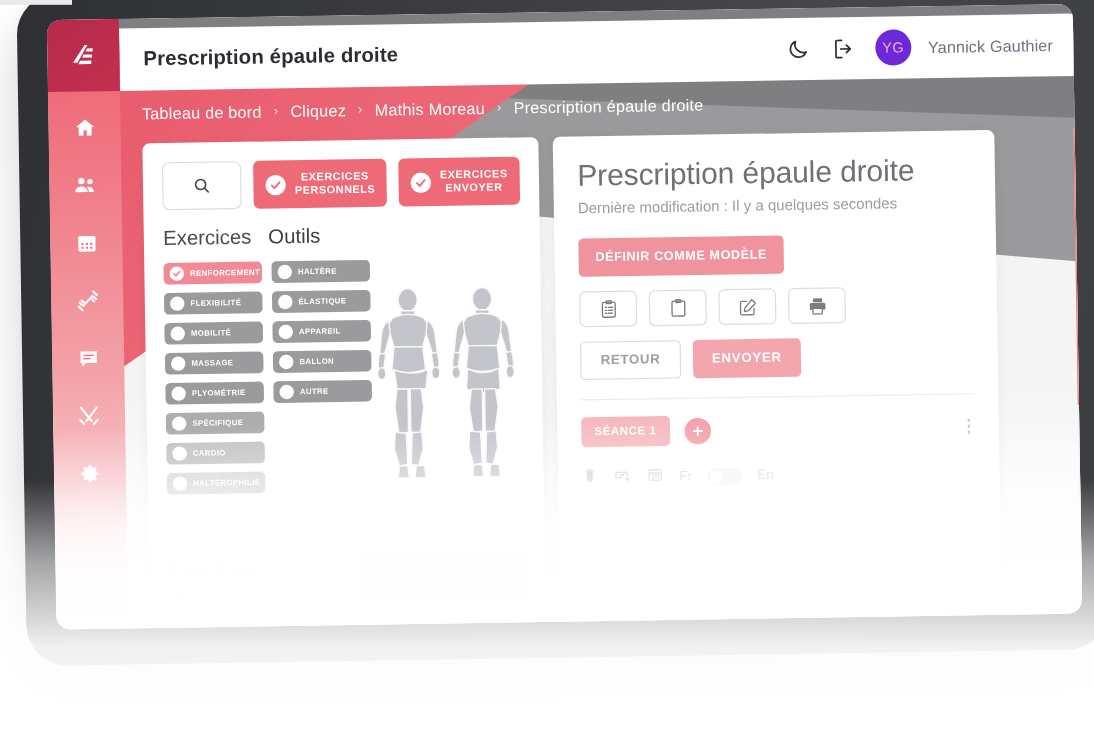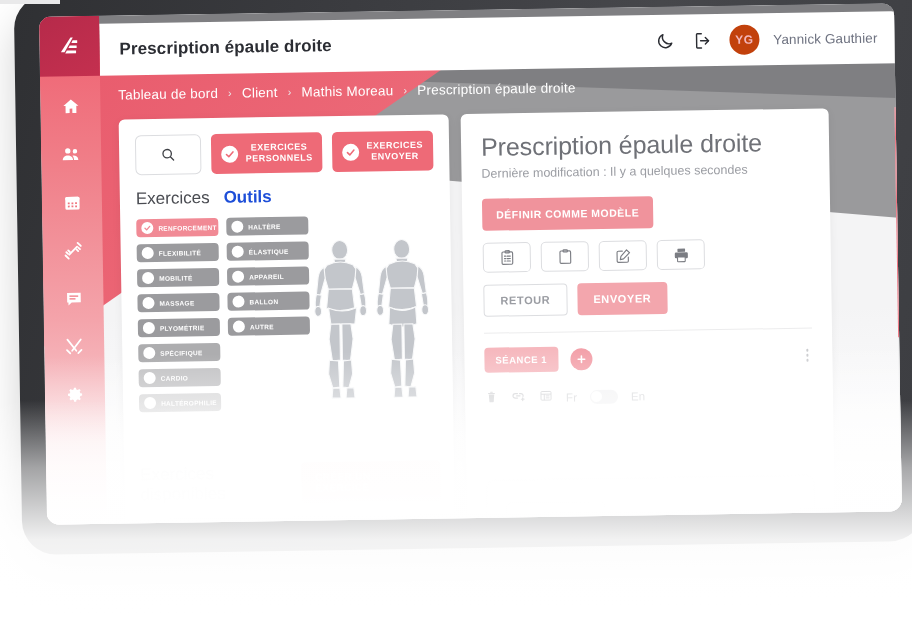--- a/index.html
+++ b/index.html
@@ -65,22 +65,22 @@
     display:flex; align-items:center;
     z-index: 6;
   }
   .topbar-title {
     margin-left:20px; font-size:17px; font-weight:700; color:#2b2d33; letter-spacing:0.1px;
   }
   .topbar-right { margin-left:auto; display:flex; align-items:center; gap:14px; padding-right:22px; }
   .icon-btn { width:24px; height:24px; display:flex; align-items:center; justify-content:center; cursor:pointer; }
   .avatar {
     width:30px; height:30px; border-radius:50%;
-    background:#c2410c; color:#f3b6bb;
-    font-size:12px; font-weight:700;
+    background:#6d28d9; color:#f3b6bb;
+    font-size:12px; font-weight:400;
     display:flex; align-items:center; justify-content:center;
     letter-spacing:0.4px;
   }
   .username { font-size:13.5px; color:#6e7280; letter-spacing:0.1px; }
 
   
   .sidebar {
     position:absolute; left:0; top:0; width:60px; height:520px;
     background: linear-gradient(180deg,#ef5f6f 0%, #f07e88 28%, #f4a3aa 58%, #f8cdd1 82%, #fbe6e8 100%);
     z-index: 7;
@@ -124,21 +124,21 @@
     display:flex; align-items:center; gap:7px; padding:0 10px; cursor:pointer;
   }
   .pill-btn .chk {
     width:17px; height:17px; border-radius:50%; background:#fff; flex:0 0 17px;
     display:flex; align-items:center; justify-content:center;
   }
   .pill-label { font-size:9px; font-weight:700; line-height:11px; letter-spacing:0.5px; text-align:center; }
 
   .tabs-row { display:flex; gap:14px; margin-top:14px; }
   .tab { font-size:17px; font-weight:500; color:#4a4c52; cursor:pointer; }
-  .tab.inactive { color:#1d4ed8;font-weight:bold; }
+  .tab.inactive { color:#404040; }
 
   .chips-wrap { display:flex; gap:8px; margin-top:10px; }
   .chip-col { display:flex; flex-direction:column; gap:7px; }
   .chip {
     height:18px; width:82px; border-radius:4px; background:#9b9b9e;
     display:flex; align-items:center; gap:5px; padding:0 5px; cursor:pointer;
   }
   .chip.active { background:#f18a95; }
   .chip .dot { width:12px; height:12px; border-radius:50%; background:#fff; flex:0 0 12px;
                display:flex; align-items:center; justify-content:center; }
@@ -329,21 +329,21 @@
                 <path d="M12 8.2a3.8 3.8 0 1 0 0 7.6 3.8 3.8 0 0 0 0-7.6zm0 5.6a1.8 1.8 0 1 1 0-3.6 1.8 1.8 0 0 1 0 3.6z"></path>
                 <path d="M20.4 13.3v-2.6l-2.2-.4a6.6 6.6 0 0 0-.8-1.9l1.3-1.8-1.8-1.8-1.8 1.3a6.6 6.6 0 0 0-1.9-.8l-.4-2.2h-2.6l-.4 2.2c-.7.2-1.3.4-1.9.8L6.1 4.8 4.3 6.6l1.3 1.8c-.4.6-.6 1.2-.8 1.9l-2.2.4v2.6l2.2.4c.2.7.4 1.3.8 1.9l-1.3 1.8 1.8 1.8 1.8-1.3c.6.4 1.2.6 1.9.8l.4 2.2h2.6l.4-2.2c.7-.2 1.3-.4 1.9-.8l1.8 1.3 1.8-1.8-1.3-1.8c.4-.6.6-1.2.8-1.9z"></path>
               </svg>
             </div>
           </div>
         </div>
 
         <div class="breadcrumb">
           <span class="crumb">Tableau de bord</span>
           <span class="crumb-sep">›</span>
-          <span class="crumb">Client</span>
+          <span class="crumb">Cliquez</span>
           <span class="crumb-sep">›</span>
           <span class="crumb">Mathis Moreau</span>
           <span class="crumb-sep">›</span>
           <span class="crumb">Prescription épaule droite</span>
         </div>
 
         <div class="left-card">
           <div class="lc-pad">
             <div class="search-row">
               <div class="search-box">

